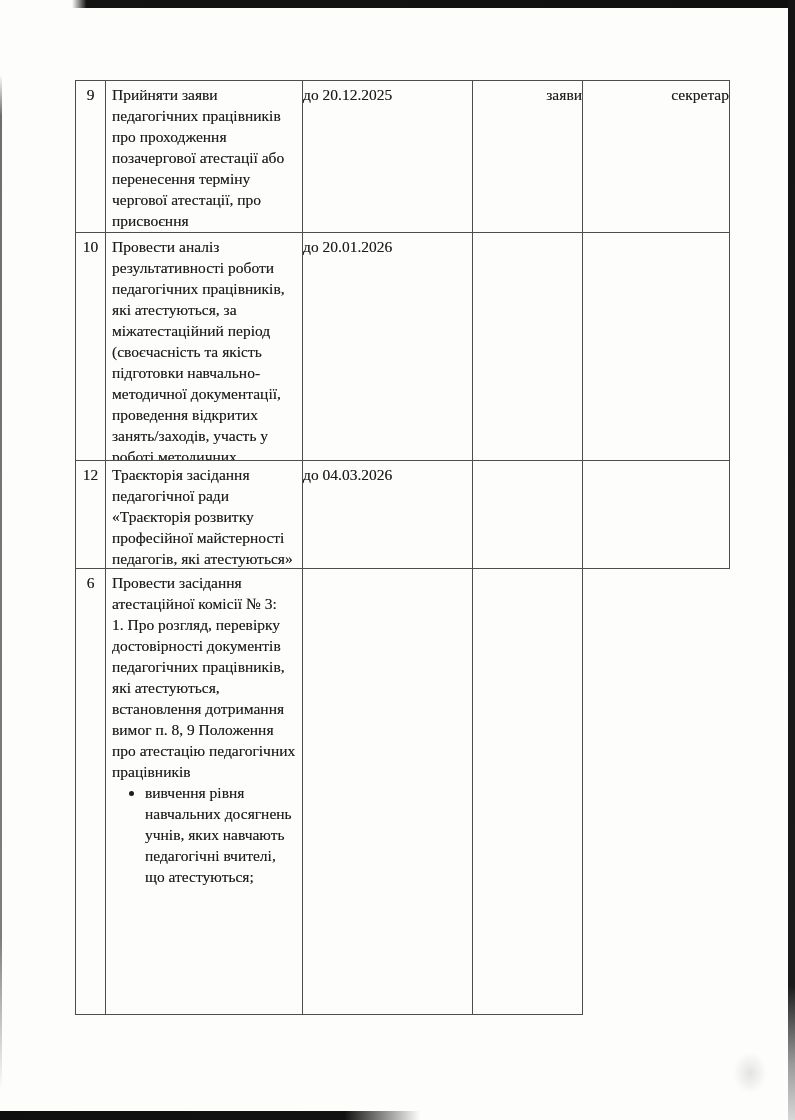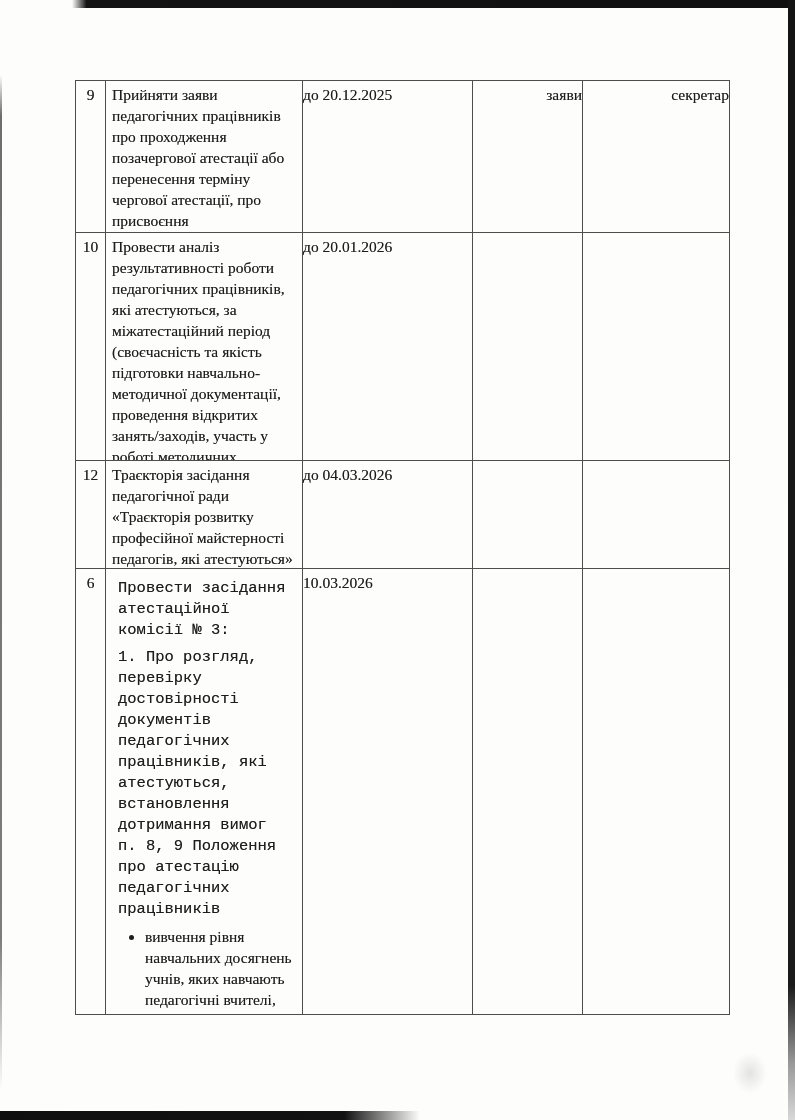--- a/index.html
+++ b/index.html
@@ -78,21 +78,21 @@
     text-align: left;
   }
   .c-date {
     text-align: left;
     padding-top: 3px;
   }
   .c-mid {
     text-align: right;
     padding-top: 3px;
   }
-  .task-part { margin: 6px; font-family: Liberation Mono, monospace; }
+  .task-part { margin: 0; }
   .bullet-list {
     margin: 0 0 0 14px;
     padding-left: 19px;
     list-style-type: disc;
   }
 </style>
 </head>
 <body>
 
 <div class="page">
@@ -124,18 +124,17 @@
     <div class="cell c-mid"></div>
 
     <div class="cell c-num row12">6</div>
     <div class="cell c-task row12">
       <p class="task-part">Провести засідання атестаційної комісії № 3:</p>
       <p class="task-part">1. Про розгляд, перевірку достовірності документів педагогічних працівників, які атестуються, встановлення дотримання вимог п. 8, 9 Положення про атестацію педагогічних працівників</p>
       <ul class="bullet-list">
         <li>вивчення рівня навчальних досягнень учнів, яких навчають педагогічні вчителі, що атестуються;</li>
       </ul>
     </div>
-    <div class="cell c-date">10.03.2026</div>
     <div class="cell c-mid"></div>
     <div class="cell c-mid"></div>
 
   </div>
 </div>
 
 </body></html>

